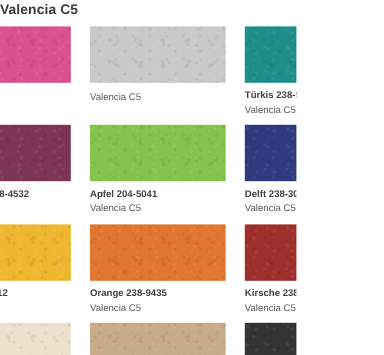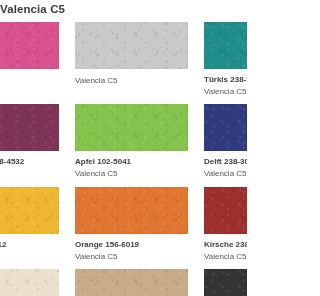--- a/index.html
+++ b/index.html
@@ -140,21 +140,21 @@
         <div class="swatch-chip" style="background-color: rgb(126, 52, 86);"></div>
         <div class="swatch-caption">
           <div class="swatch-name">Brombeere 238-4532</div>
           <div class="swatch-collection">Valencia C5</div>
         </div>
       </div>
 
       <div class="swatch-cell">
         <div class="swatch-chip" style="background-color: rgb(132, 196, 76);"></div>
         <div class="swatch-caption">
-          <div class="swatch-name">Apfel 102-5041</div>
+          <div class="swatch-name">Apfel 204-5041</div>
           <div class="swatch-collection">Valencia C5</div>
         </div>
       </div>
 
       <div class="swatch-cell">
         <div class="swatch-chip" style="background-color: rgb(47, 59, 126);"></div>
         <div class="swatch-caption">
           <div class="swatch-name">Delft 238-3022</div>
           <div class="swatch-collection">Valencia C5</div>
         </div>
@@ -164,21 +164,21 @@
         <div class="swatch-chip" style="background-color: rgb(239, 182, 48);"></div>
         <div class="swatch-caption">
           <div class="swatch-name">Sonne 238-6012</div>
           <div class="swatch-collection">Valencia C5</div>
         </div>
       </div>
 
       <div class="swatch-cell">
         <div class="swatch-chip" style="background-color: rgb(224, 118, 47);"></div>
         <div class="swatch-caption">
-          <div class="swatch-name">Orange 156-6019</div>
+          <div class="swatch-name">Orange 238-9435</div>
           <div class="swatch-collection">Valencia C5</div>
         </div>
       </div>
 
       <div class="swatch-cell">
         <div class="swatch-chip" style="background-color: rgb(158, 47, 44);"></div>
         <div class="swatch-caption">
           <div class="swatch-name">Kirsche 238-4025</div>
           <div class="swatch-collection">Valencia C5</div>
         </div>

